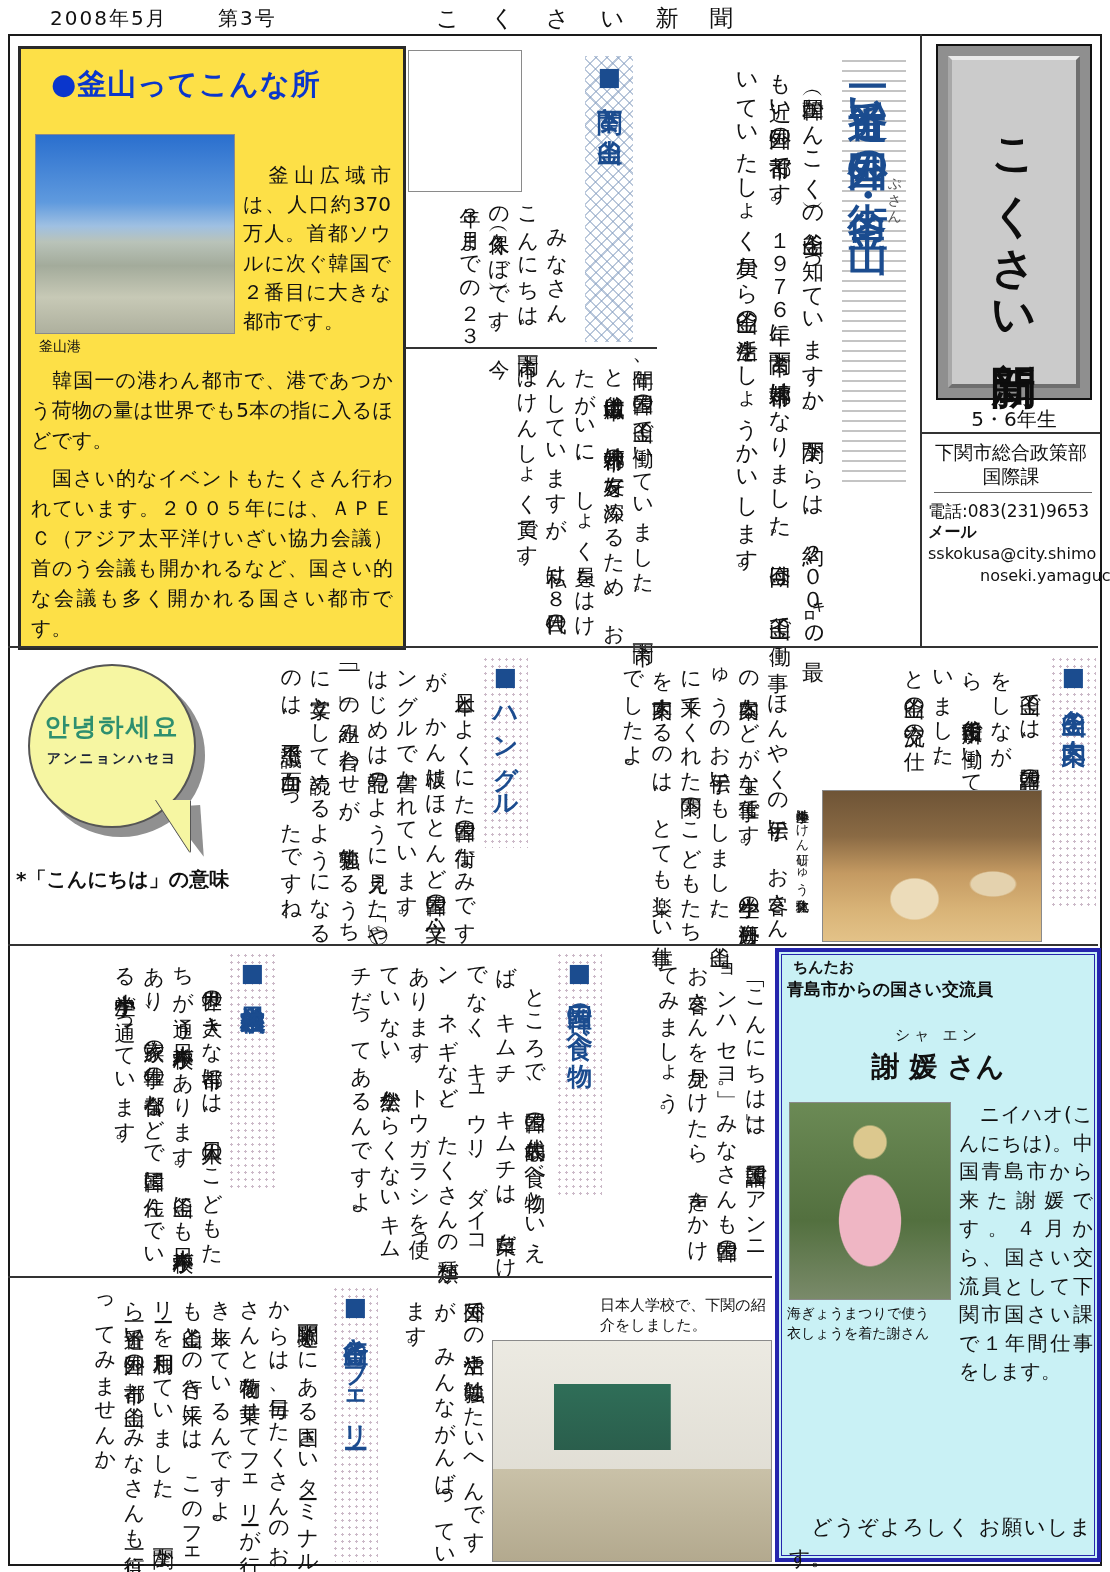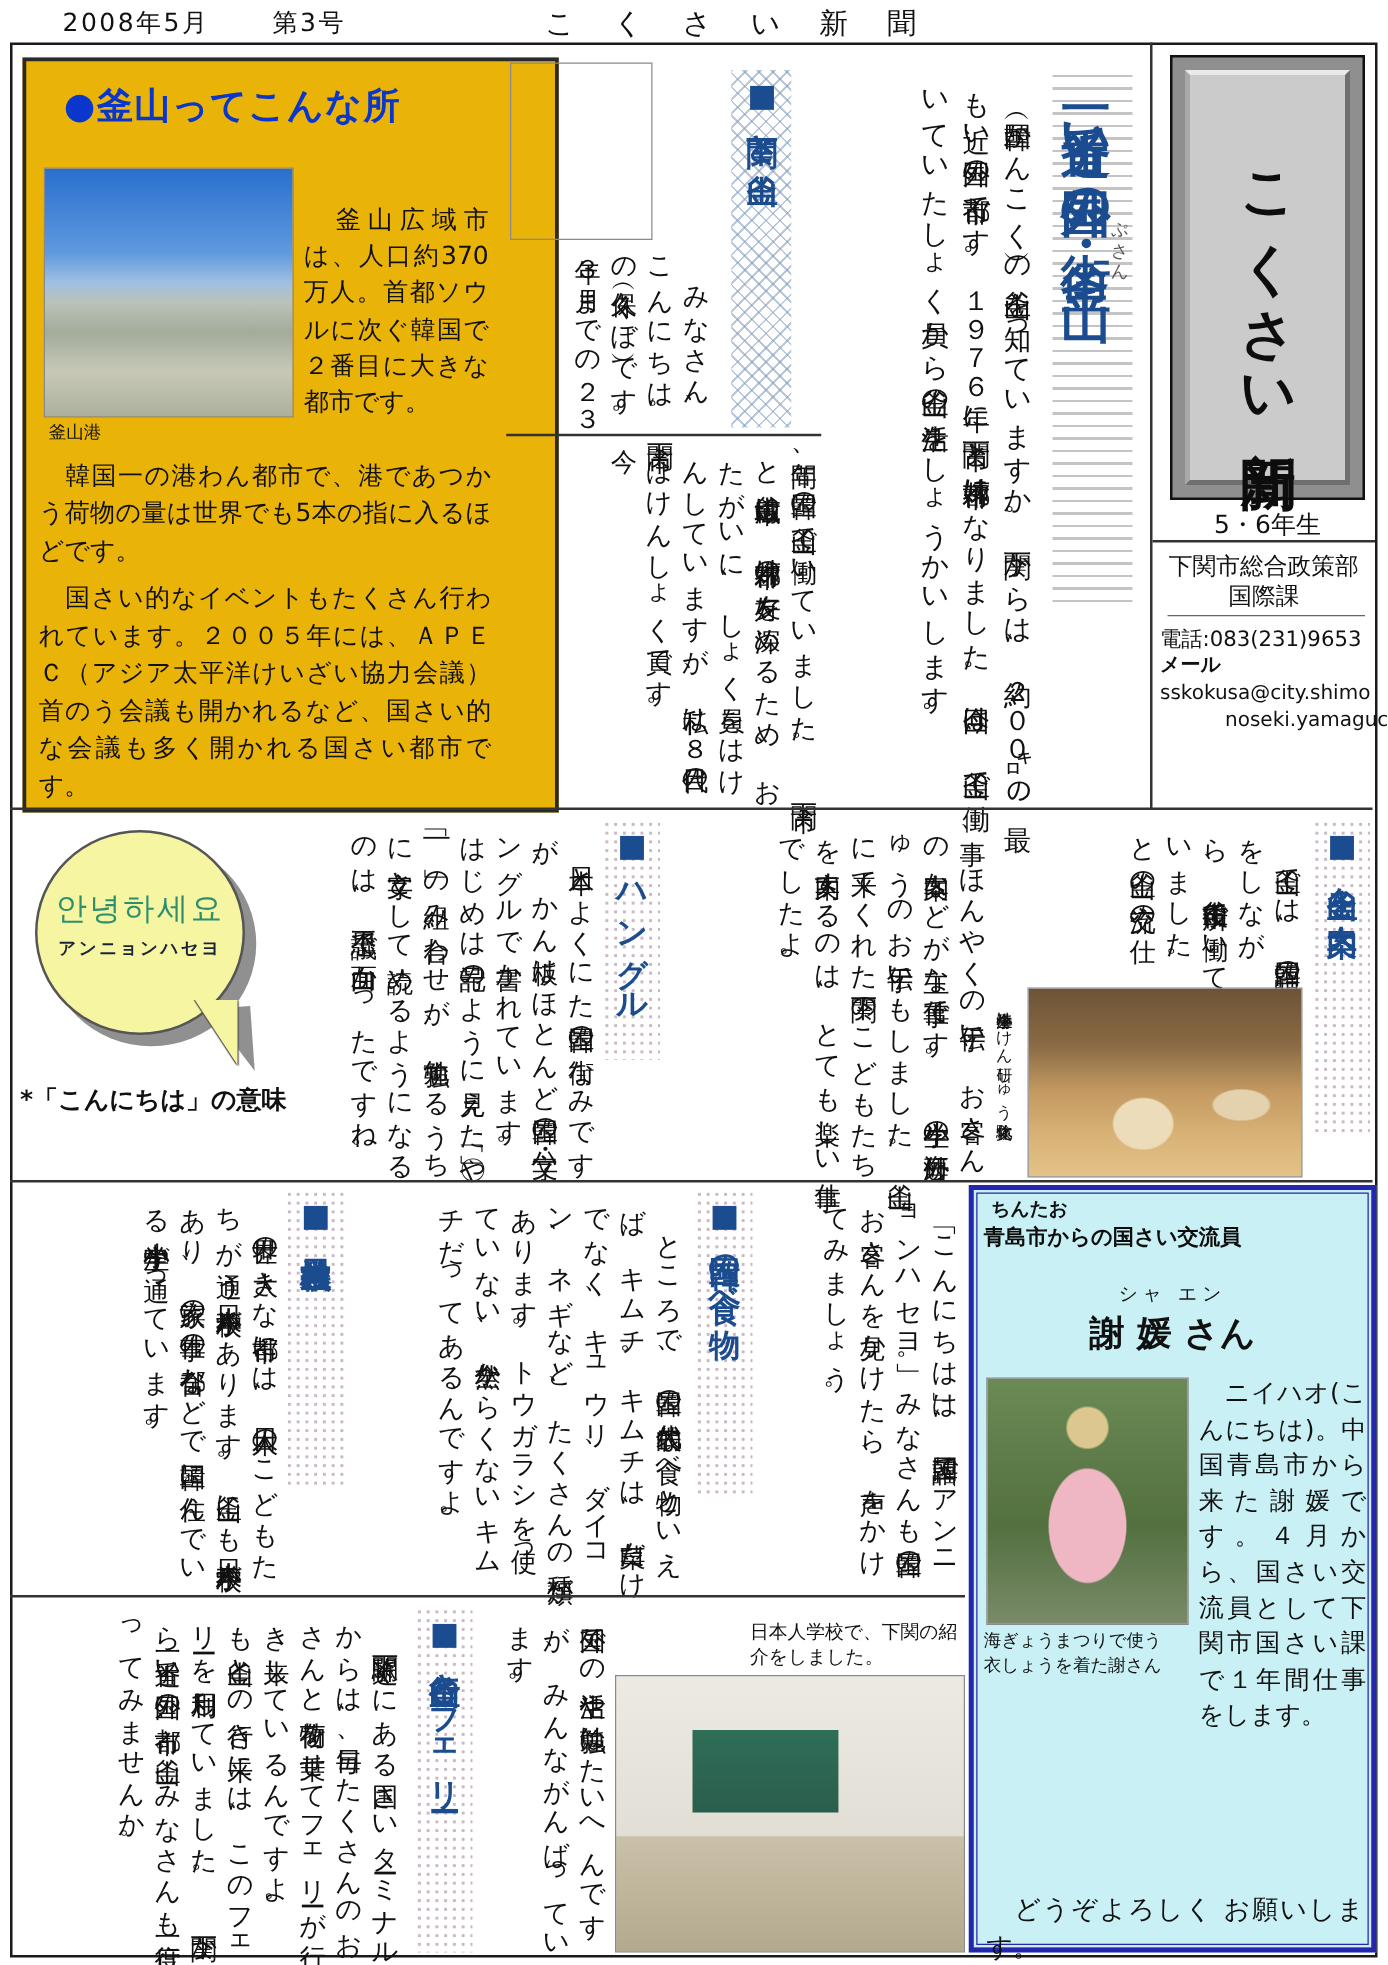--- a/index.html
+++ b/index.html
@@ -27,21 +27,21 @@
       repeating-linear-gradient(135deg,rgba(130,155,190,.55) 0 1.5px,transparent 1.5px 8px);}
   .vband.stripes{background-image:repeating-linear-gradient(to bottom,#c4c4c4 0 2px,transparent 2px 10px);}
   .vhead{position:absolute;left:50%;transform:translateX(-50%);top:6px;
          writing-mode:vertical-rl;text-orientation:upright;
          font-weight:700;font-size:25px;line-height:1.05;color:#1b4c8f;white-space:nowrap;}
   
   .lead-head{position:absolute;writing-mode:vertical-rl;text-orientation:upright;
              font-size:40px;font-weight:800;color:#1b4c8f;line-height:1.08;letter-spacing:2px;}
   .lead-head rt{font-size:14px;color:#555;font-weight:400;letter-spacing:0;}
   
-  .box1{position:absolute;left:18px;top:46px;width:382px;height:598px;border:3px solid #2a2a2a;background:#eab308;padding-left:41px;}
+  .box1{position:absolute;left:18px;top:46px;width:382px;height:598px;border:3px solid #2a2a2a;background:#fde047;}
   .box1-title{position:absolute;left:30px;top:16px;font-size:29px;font-weight:800;color:#0a36cc;letter-spacing:1px;}
   
   .photo{position:absolute;border:1px solid #8a8a8a;background-repeat:no-repeat;background-size:100% 100%;}
   .ph-busan{background-image:linear-gradient(to bottom,#2a6fce 0%,#5f9ade 34%,#9fc0e2 46%,#b9c3b9 54%,#a3ab9b 66%,#c7c9b6 82%,#aeb09e 100%);}
   .ph-hanbok{background-image:
       linear-gradient(#c03040,#c03040) 50% 62%/34% 9% no-repeat,
       radial-gradient(circle at 52% 30%,#e6c7aa 0 15%,transparent 16%),
       linear-gradient(to bottom,#dcd4c4 0%,#d2c8b4 48%,#473c46 68%,#2e2733 100%);}
   .ph-drums{background-image:
       radial-gradient(ellipse at 42% 72%,#ecdcba 0 13%,transparent 14%),
@@ -69,21 +69,21 @@
           color:#0d0d0d;letter-spacing:4px;line-height:1;white-space:nowrap;}
   .mast-small{position:absolute;font-size:16px;color:#111;}
   
   .bubble{position:absolute;left:28px;top:664px;width:164px;height:160px;border-radius:50%;
           background:#f6f6a2;border:2px solid #555;box-shadow:9px 9px 0 #909090;}
   .bubble-tail-shadow{position:absolute;left:168px;top:806px;width:0;height:0;
           border-left:34px solid transparent;border-top:52px solid #909090;transform:rotate(-4deg);}
   .bubble-tail{position:absolute;left:156px;top:800px;width:0;height:0;
           border-left:34px solid transparent;border-top:52px solid #f6f6a2;
           filter:drop-shadow(-1px 0 0 #555) drop-shadow(1px 1px 0 #555);}
-  .kor{position:absolute;left:0;top:44px;width:100%;text-align:center;font-size:25px;font-weight:400;
+  .kor{position:absolute;left:0;top:44px;width:100%;text-align:center;font-size:25px;font-weight:700;
        color:#2e8f6f;letter-spacing:2px;}
   .kor-kana{position:absolute;left:0;top:84px;width:100%;text-align:center;font-size:14px;font-weight:700;
        color:#1a2238;letter-spacing:2px;}
   
   .qbox{position:absolute;left:775px;top:948px;width:326px;height:614px;box-sizing:border-box;
         background:#c9f1f5;border:4px solid #2525ad;box-shadow:inset 0 0 0 2px #c9f1f5,inset 0 0 0 3px #2525ad;}
   .q-title{position:absolute;left:8px;top:26px;width:302px;font-size:17px;font-weight:800;color:#0d0d0d;}
   .q-name{position:absolute;left:0;top:96px;width:100%;text-align:center;font-size:28px;font-weight:800;}
   .q-ruby{position:absolute;left:0;top:74px;width:100%;text-align:center;font-size:15px;letter-spacing:4px;}
   .small-ruby{font-size:15px;font-weight:700;}

